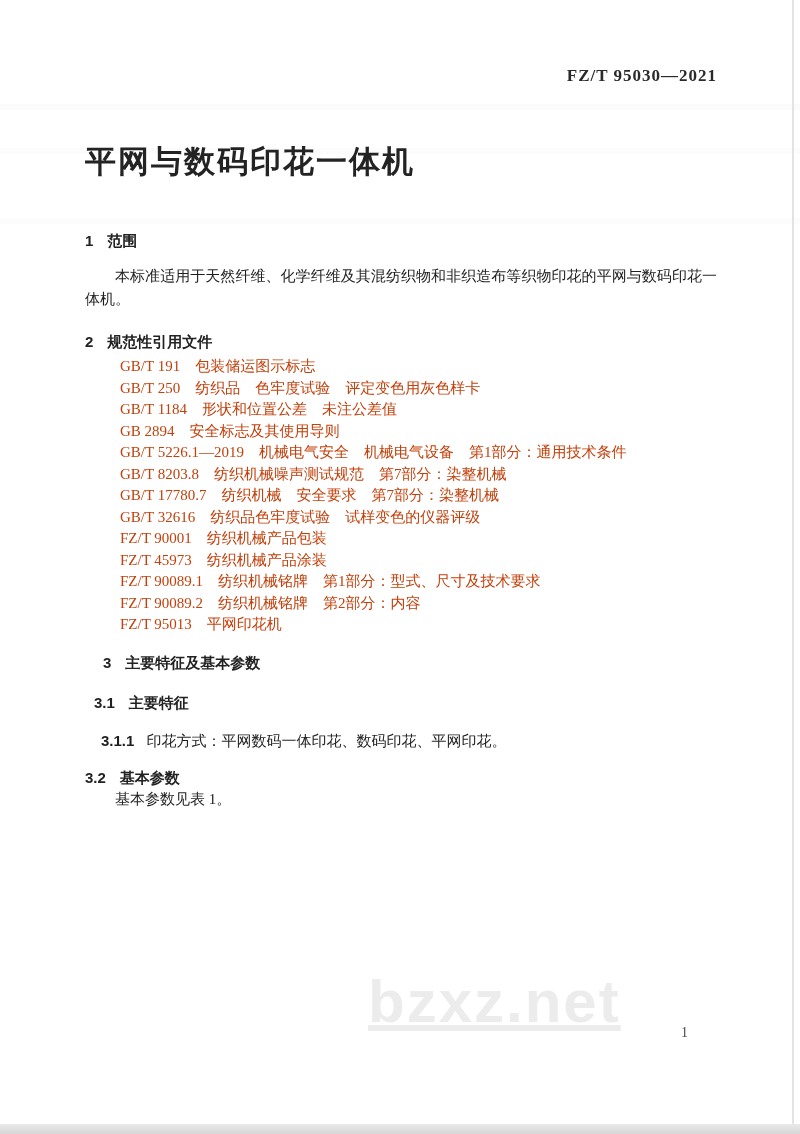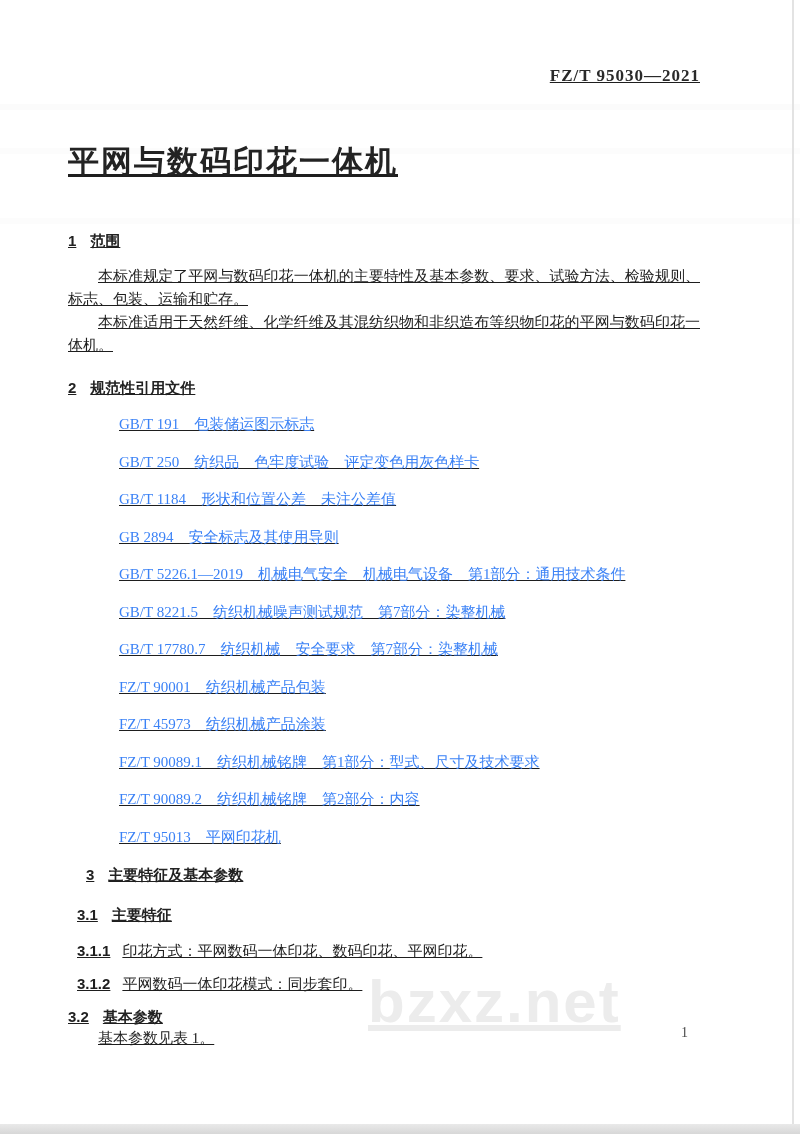--- a/index.html
+++ b/index.html
@@ -28,21 +28,21 @@
   }
   .page-edge-right{
     position:absolute;left:792px;top:0;width:2px;height:1124px;
     background:#e3e3e3;
   }
   .page-edge-bottom{
     position:absolute;left:0;top:1124px;width:800px;height:10px;
     background:linear-gradient(to bottom,#e9e9e9,#d7d7d7);
   }
   .content{
-    position:absolute;left:68px;top:0;width:632px;text-decoration:underline;
+    position:absolute;left:85px;top:0;width:632px;
   }
   .doc-code{
     margin-top:66px;
     text-align:right;
     font-family:"Liberation Serif","DejaVu Serif",serif;
     font-weight:bold;
     font-size:17px;
     letter-spacing:1px;
     color:#2a2a2a;
   }
@@ -72,29 +72,29 @@
     font-size:15px;
     line-height:23px;
     text-indent:2em;
     color:#1e1e1e;
     text-align:justify;
   }
   .scope-paras{margin-top:14px;}
   .ref-intro{margin-top:21px;}
   .ref-list{margin-top:4px;margin-left:35px;}
   .ref-item{
-    margin:16px;
+    margin:0;
     font-size:15px;
     line-height:21.5px;
-    color:#3b82f6;
+    color:#c2410c;
     white-space:nowrap;
   }
   .clauses{margin-top:14px;}
   .clause-line{
-    margin:9px;
+    margin:16px;
     font-size:15px;
     line-height:23px;
     color:#1e1e1e;
   }
   .clause-line .cnum{
     font-family:"Liberation Sans","DejaVu Sans",sans-serif;
     font-weight:bold;
     margin-right:12px;
   }
   .basic-para{margin-top:15px;}
@@ -127,58 +127,55 @@
   <div class="content">
 
     <div class="doc-code">FZ/T 95030—2021</div>
 
     <div class="doc-title">平网与数码印花一体机</div>
 
     <div class="sec-heading h-l1">
       <span class="num">1</span><span>范围</span>
     </div>
     <div class="scope-paras">
-      <p class="body-para">本标准规定了平网与数码印花一体机的主要特性及基本参数、要求、试验方法、检验规则、标志、包装、运输和贮存。</p>
       <p class="body-para">本标准适用于天然纤维、化学纤维及其混纺织物和非织造布等织物印花的平网与数码印花一体机。</p>
     </div>
 
     <div class="sec-heading h-l2">
       <span class="num">2</span><span>规范性引用文件</span>
     </div>
 
     <div class="ref-list">
       <p class="ref-item">GB/T 191　包装储运图示标志</p>
       <p class="ref-item">GB/T 250　纺织品　色牢度试验　评定变色用灰色样卡</p>
       <p class="ref-item">GB/T 1184　形状和位置公差　未注公差值</p>
       <p class="ref-item">GB 2894　安全标志及其使用导则</p>
       <p class="ref-item">GB/T 5226.1—2019　机械电气安全　机械电气设备　第1部分：通用技术条件</p>
-      <p class="ref-item">GB/T 8221.5　纺织机械噪声测试规范　第7部分：染整机械</p>
+      <p class="ref-item">GB/T 8203.8　纺织机械噪声测试规范　第7部分：染整机械</p>
       <p class="ref-item">GB/T 17780.7　纺织机械　安全要求　第7部分：染整机械</p>
+      <p class="ref-item">GB/T 32616　纺织品色牢度试验　试样变色的仪器评级</p>
       <p class="ref-item">FZ/T 90001　纺织机械产品包装</p>
       <p class="ref-item">FZ/T 45973　纺织机械产品涂装</p>
       <p class="ref-item">FZ/T 90089.1　纺织机械铭牌　第1部分：型式、尺寸及技术要求</p>
       <p class="ref-item">FZ/T 90089.2　纺织机械铭牌　第2部分：内容</p>
       <p class="ref-item">FZ/T 95013　平网印花机</p>
     </div>
 
     <div class="sec-heading h3-main">
       <span class="num">3</span><span>主要特征及基本参数</span>
     </div>
 
     <div class="sec-heading h31">
       <span class="num">3.1</span><span>主要特征</span>
     </div>
 
     <div class="clauses">
       <p class="clause-line">
         <span class="cnum">3.1.1</span><span>印花方式：平网数码一体印花、数码印花、平网印花。</span>
       </p>
-      <p class="clause-line">
-        <span class="cnum">3.1.2</span><span>平网数码一体印花模式：同步套印。</span>
-      </p>
     </div>
 
     <div class="sec-heading h32">
       <span class="num">3.2</span><span>基本参数</span>
     </div>
     <p class="body-para basic-para">基本参数见表 1。</p>
 
   </div>
 
   <div class="page-number">1</div>

